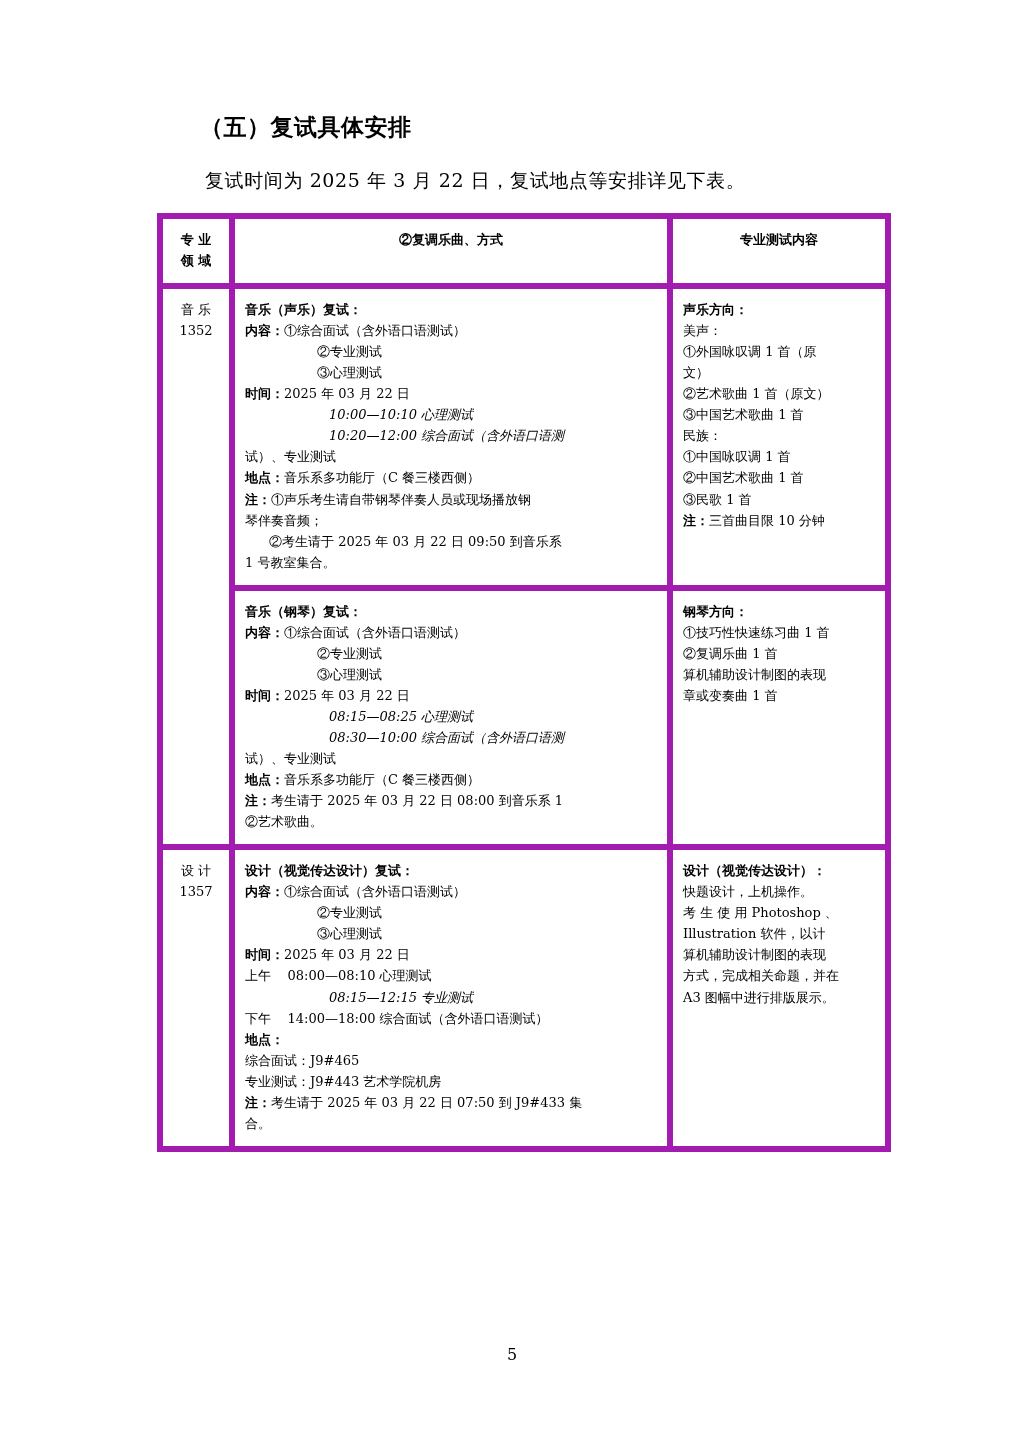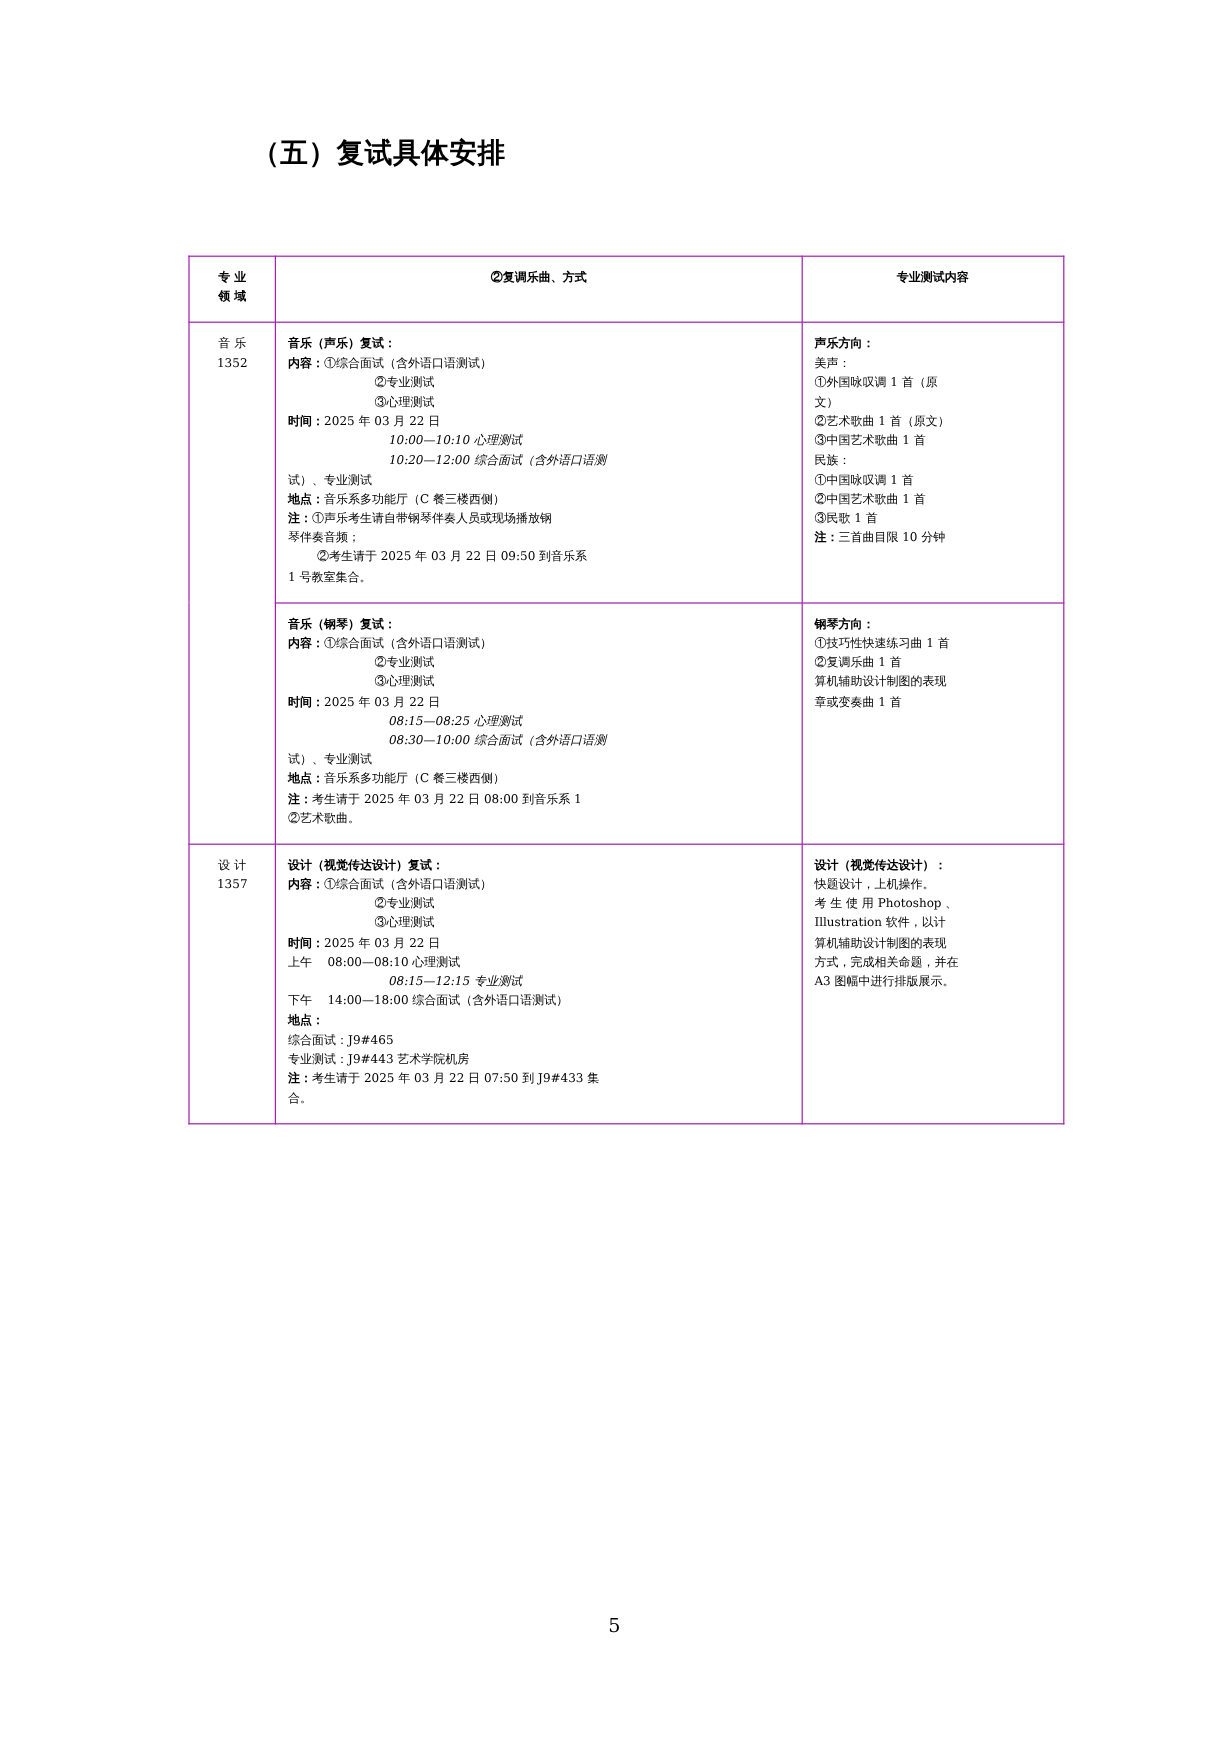--- a/index.html
+++ b/index.html
@@ -16,21 +16,21 @@
   }
   .page {
     position: relative;
     width: 1024px;
     height: 1448px;
     box-sizing: border-box;
     padding: 0;
   }
   .heading {
     position: absolute;
-    left: 210px;
+    left: 200px;
     top: 112px;
     font-size: 23px;
     font-weight: bold;
     letter-spacing: 0.5px;
   }
   .intro {
     position: absolute;
     left: 205px;
     top: 168px;
     font-size: 19px;
@@ -38,24 +38,24 @@
   }
   table.main {
     position: absolute;
     left: 157px;
     top: 213px;
     width: 730px;
     border-collapse: collapse;
     table-layout: fixed;
   }
   table.main td {
-    border: 1px solid #a21caf;
+    border: 6px solid #a21caf;
     vertical-align: top;
     padding: 10px 10px 12px 10px;
-    font-size: 10px;
+    font-size: 13px;
     line-height: 1.62;
   }
   .col-a { width: 72px; }
   .col-b { width: 438px; }
   .col-c { width: 218px; }
 
   td.head {
     text-align: center;
     vertical-align: middle;
     font-weight: bold;
@@ -85,20 +85,21 @@
   }
   .cell-mid { vertical-align: middle; }
 </style>
 </head>
 <body>
 
 <div class="page">
 
   <div class="heading">（五）复试具体安排</div>
 
+  <div class="intro">复试时间为 2025 年 3 月 22 日，复试地点等安排详见下表。</div>
 
   <table class="main">
     <colgroup>
       <col class="col-a">
       <col class="col-b">
       <col class="col-c">
     </colgroup>
     <tbody>
       <tr>
         <td class="head">

